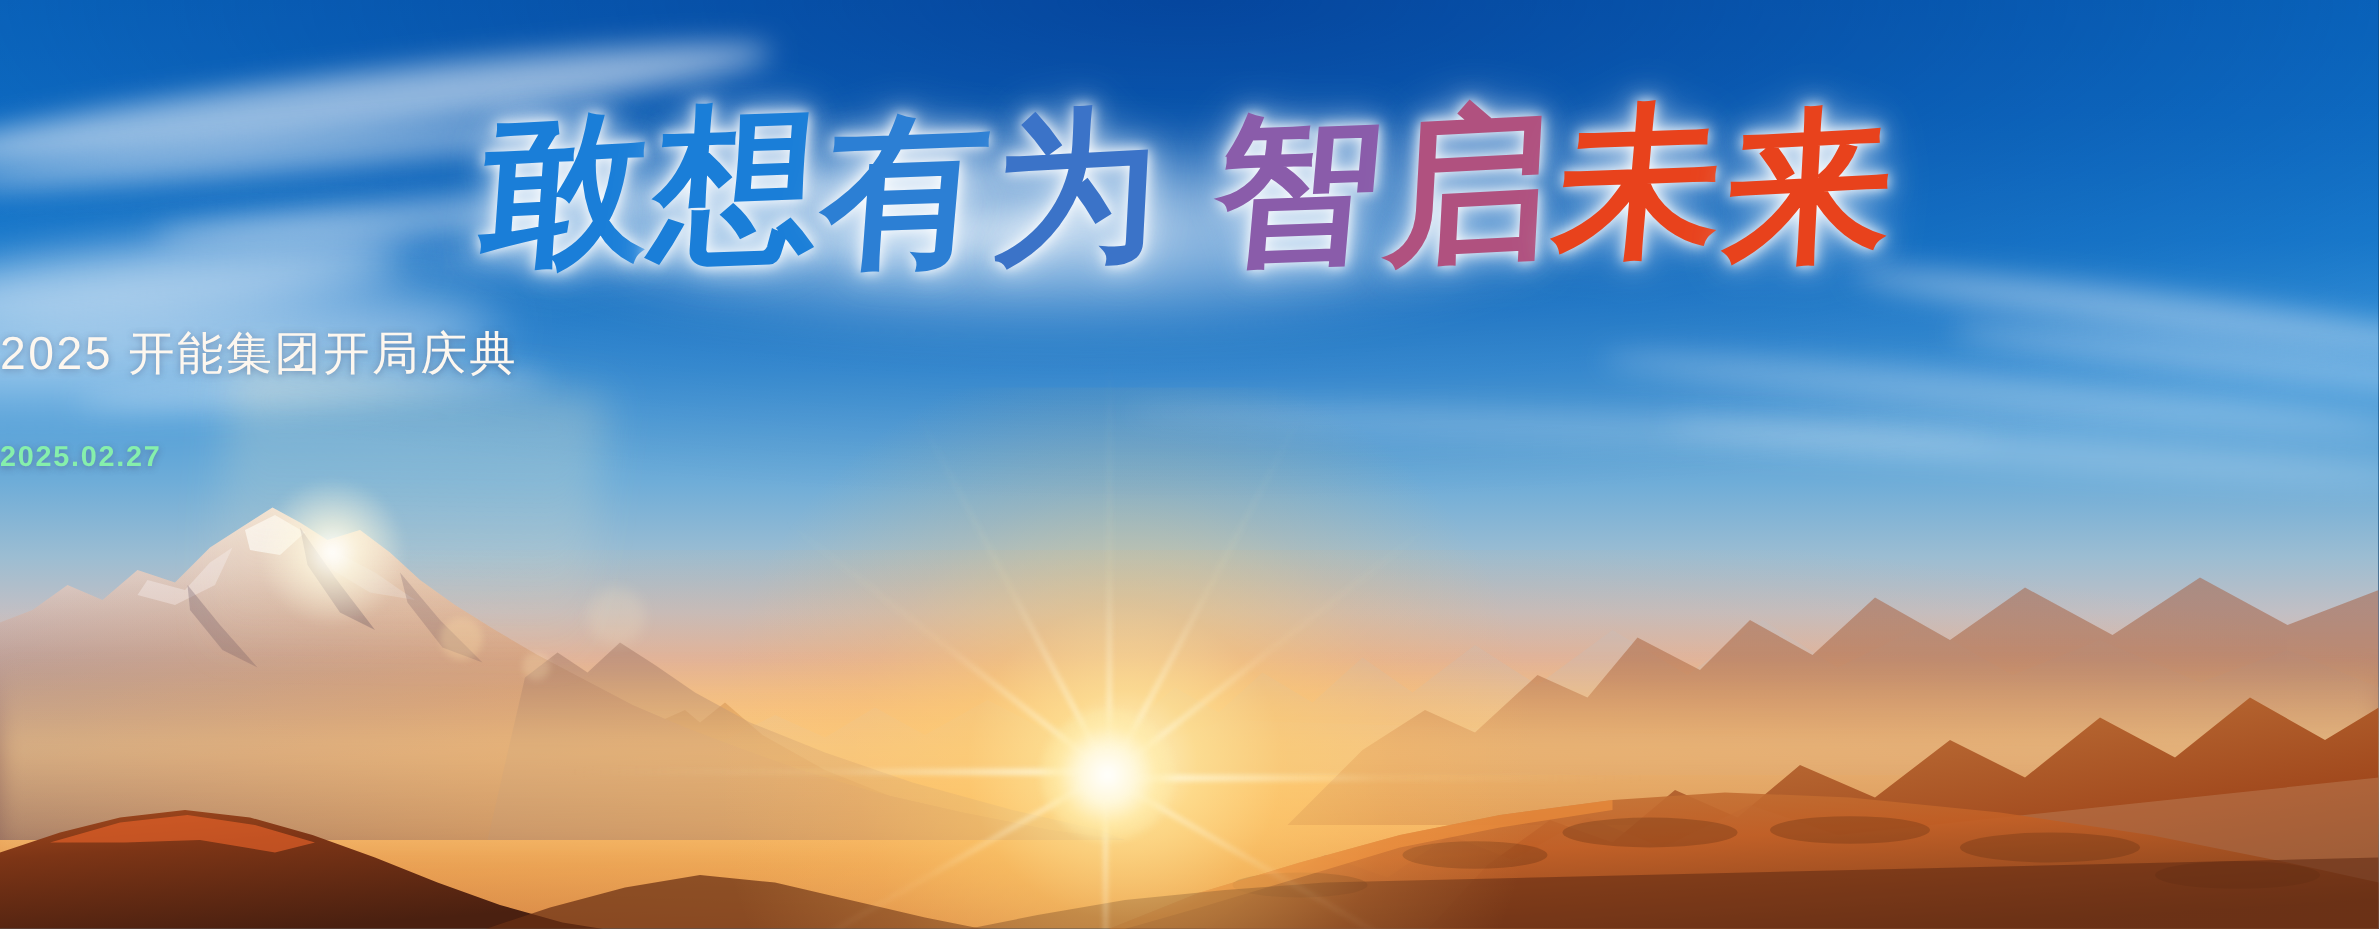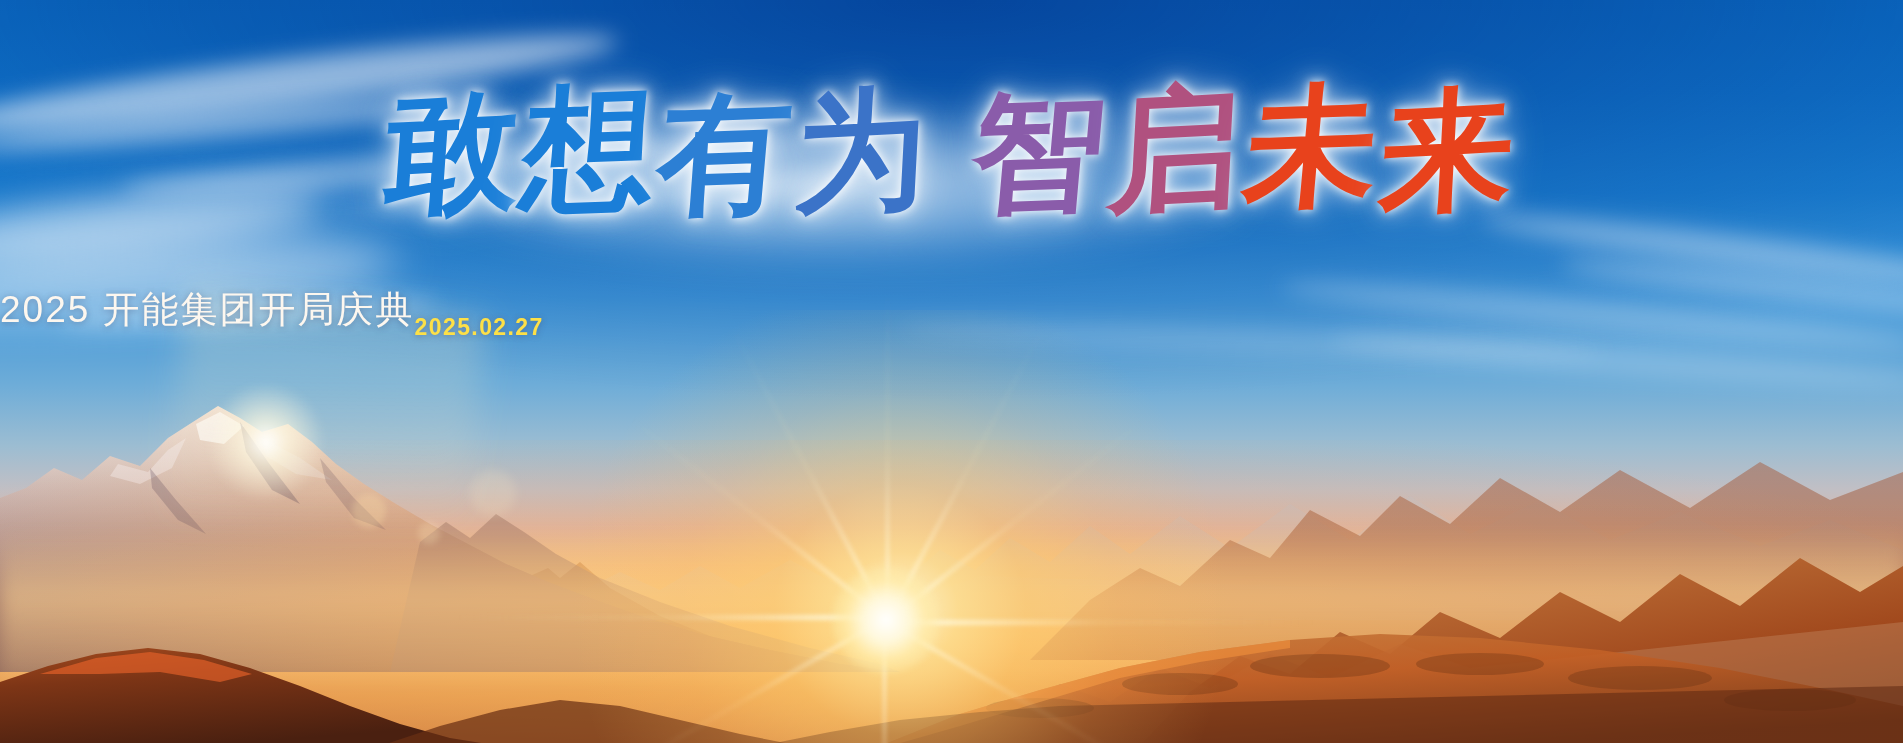--- a/index.html
+++ b/index.html
@@ -165,43 +165,43 @@
   .ch.c-3{color:#3B73C8;transform:skewX(-6deg) rotate(-3deg) translateY(-2px);}
   .gap{display:inline-block;width:42px;}
   .ch.c-4{color:#8A5CAA;transform:skewX(-7deg) rotate(-2deg);}
   .ch.c-5{color:#B0517F;transform:skewX(-6deg) rotate(-3deg) translateY(-3px);}
   .ch.c-6{color:#E8421C;transform:skewX(-7deg) rotate(-2deg) translateY(-6px);}
   .ch.c-7{color:#E8421C;transform:skewX(-6deg) rotate(-3deg) translateY(-2px);}
 
   
   .text-block{
     position:absolute;left:0;top:258px;width:100%;
-    display:flex;flex-direction:row;align-items:flex-end;
+    display:flex;flex-direction:column;align-items:flex-start;
     text-align:center;
   }
   .sub-cn{
     font-size:37px;
     font-weight:400;
     color:#fdf7ef;
     letter-spacing:2px;
     text-shadow:0 1px 6px rgba(60,70,110,.45);
     margin-bottom:6px;
   }
   .sub-en{
     font-size:27px;
     font-weight:400;
     color:#fdf8f1;
     letter-spacing:.3px;
     text-shadow:0 1px 6px rgba(60,70,110,.45);
   }
   .date{
-    margin-top:56px;
+    margin-top:38px;
     font-size:23px;
     font-weight:700;
-    color:#fde047;
+    color:#86efac;
     letter-spacing:1.4px;
     text-shadow:0 1px 6px rgba(70,70,110,.45);
   }
 </style>
 </head>
 <body>
 
 <div class="banner">
 
   <div class="sky"></div>

